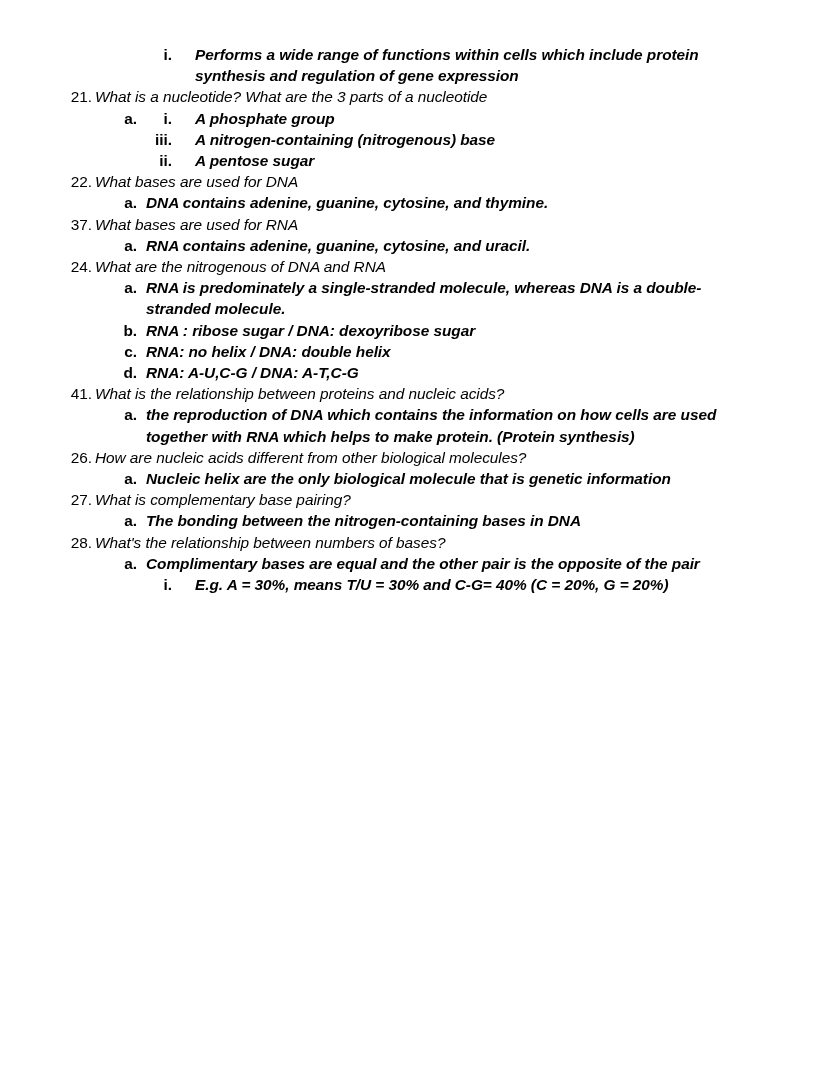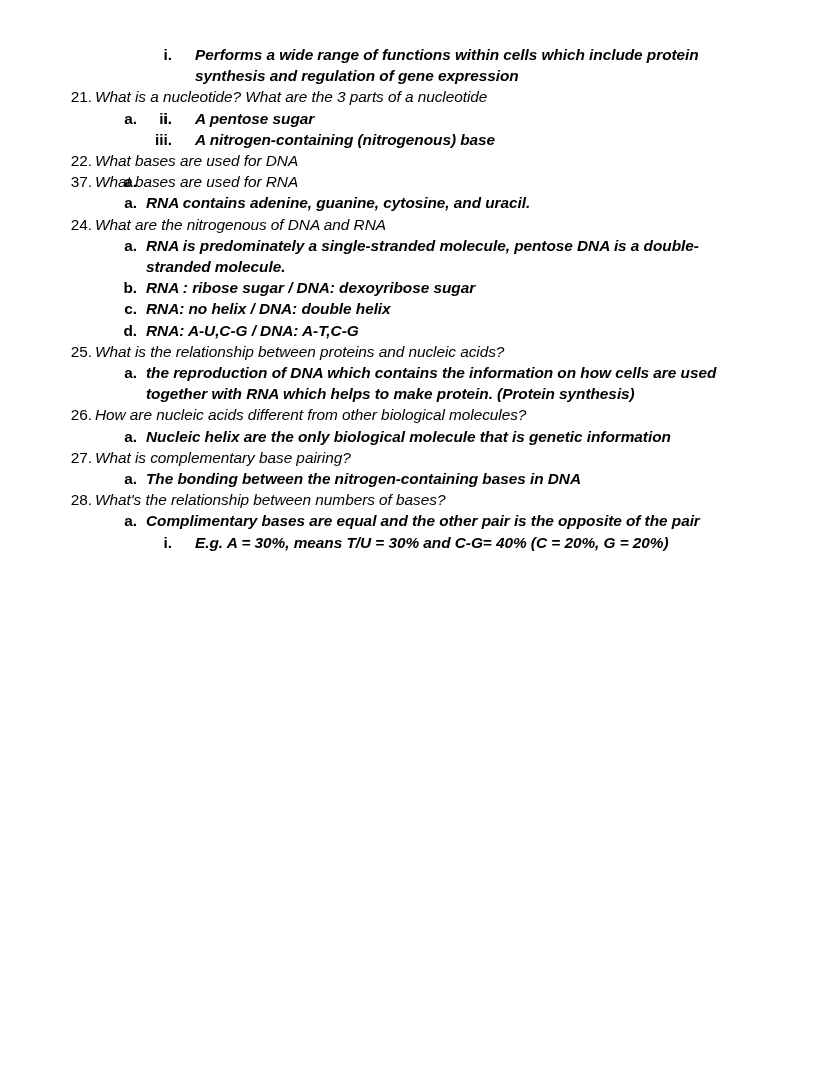--- a/index.html
+++ b/index.html
@@ -95,66 +95,68 @@
       </div>
       <div class="row lvl1">
         <span class="marker">21.</span>
         <span class="rowtext">What is a nucleotide? What are the 3 parts of a nucleotide</span>
       </div>
       <div class="row lvl2">
         <span class="marker">a.</span>
       </div>
       <div class="row lvl3">
         <span class="marker">i.</span>
+        <span class="rowtext">A phosphate group</span>
+      </div>
+      <div class="row lvl3">
+        <span class="marker">iii.</span>
+        <span class="rowtext">A nitrogen-containing (nitrogenous) base</span>
       </div>
       <div class="row lvl3">
         <span class="marker">ii.</span>
         <span class="rowtext">A pentose sugar</span>
-      </div>
-      <div class="row lvl3">
-        <span class="marker">iii.</span>
-        <span class="rowtext">A nitrogen-containing (nitrogenous) base</span>
       </div>
       <div class="row lvl1">
         <span class="marker">22.</span>
         <span class="rowtext">What bases are used for DNA</span>
       </div>
       <div class="row lvl2">
         <span class="marker">a.</span>
+        <span class="rowtext">DNA contains adenine, guanine, cytosine, and thymine.</span>
       </div>
       <div class="row lvl1">
         <span class="marker">37.</span>
         <span class="rowtext">What bases are used for RNA</span>
       </div>
       <div class="row lvl2">
         <span class="marker">a.</span>
         <span class="rowtext">RNA contains adenine, guanine, cytosine, and uracil.</span>
       </div>
       <div class="row lvl1">
         <span class="marker">24.</span>
         <span class="rowtext">What are the nitrogenous of DNA and RNA</span>
       </div>
       <div class="row lvl2">
         <span class="marker">a.</span>
-        <span class="rowtext">RNA is predominately a single-stranded molecule, pentose DNA is a double-stranded molecule.</span>
+        <span class="rowtext">RNA is predominately a single-stranded molecule, whereas DNA is a double-stranded molecule.</span>
       </div>
       <div class="row lvl2">
         <span class="marker">b.</span>
         <span class="rowtext">RNA : ribose sugar / DNA: dexoyribose sugar</span>
       </div>
       <div class="row lvl2">
         <span class="marker">c.</span>
         <span class="rowtext">RNA: no helix / DNA: double helix</span>
       </div>
       <div class="row lvl2">
         <span class="marker">d.</span>
         <span class="rowtext">RNA: A-U,C-G / DNA: A-T,C-G</span>
       </div>
       <div class="row lvl1">
-        <span class="marker">25.</span>
+        <span class="marker">41.</span>
         <span class="rowtext">What is the relationship between proteins and nucleic acids?</span>
       </div>
       <div class="row lvl2">
         <span class="marker">a.</span>
         <span class="rowtext">the reproduction of DNA which contains the information on how cells are used together with RNA which helps to make protein. (Protein synthesis)</span>
       </div>
       <div class="row lvl1">
         <span class="marker">26.</span>
         <span class="rowtext">How are nucleic acids different from other biological molecules?</span>
       </div>

